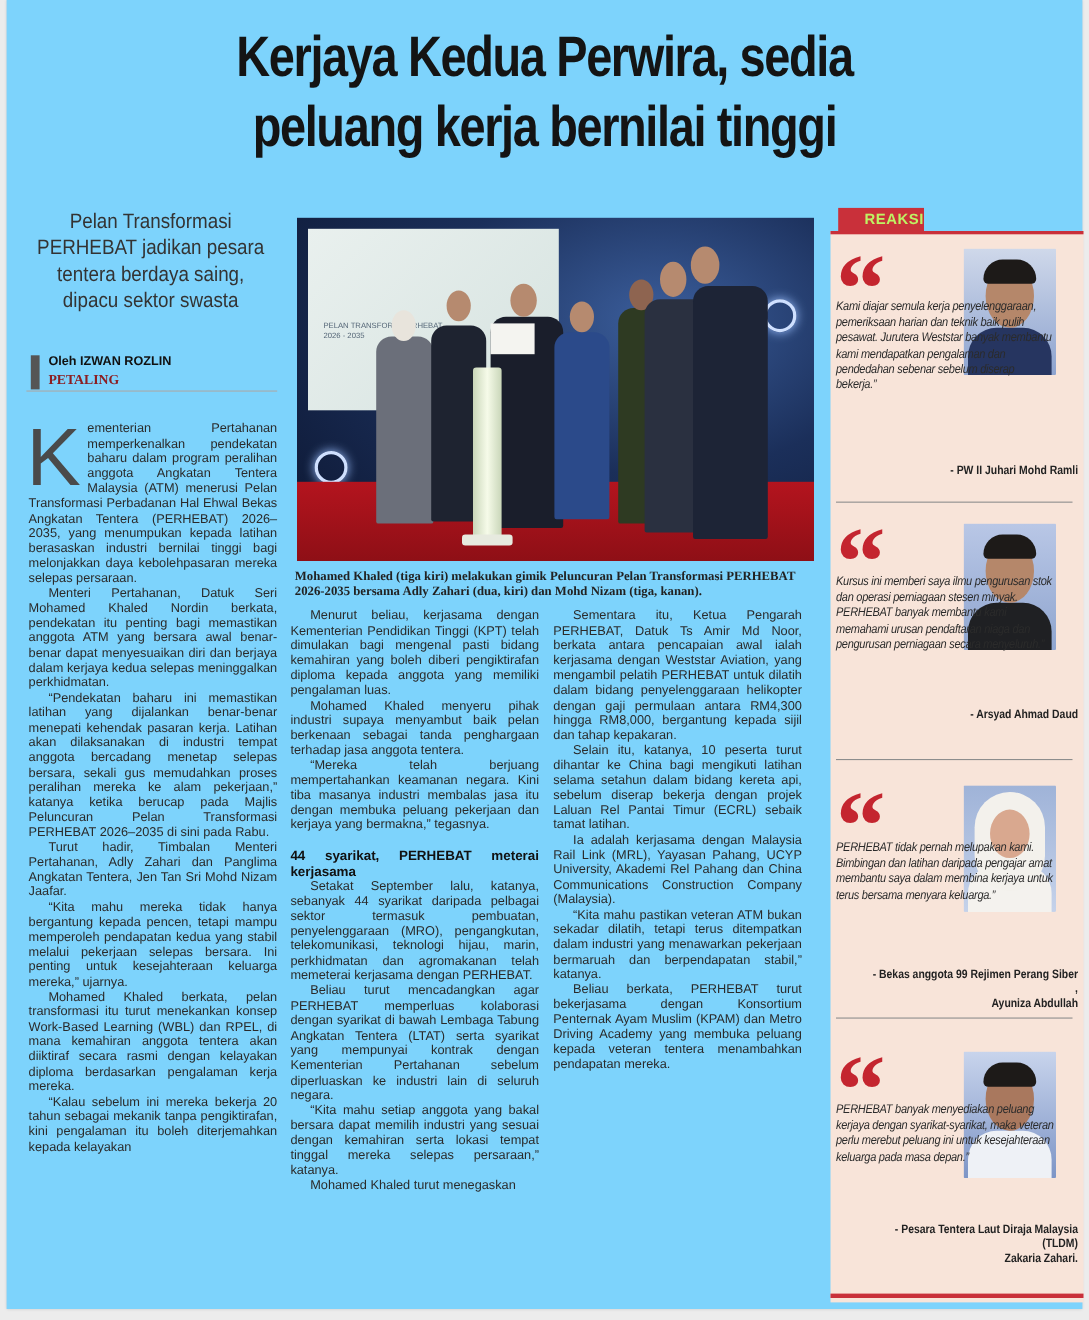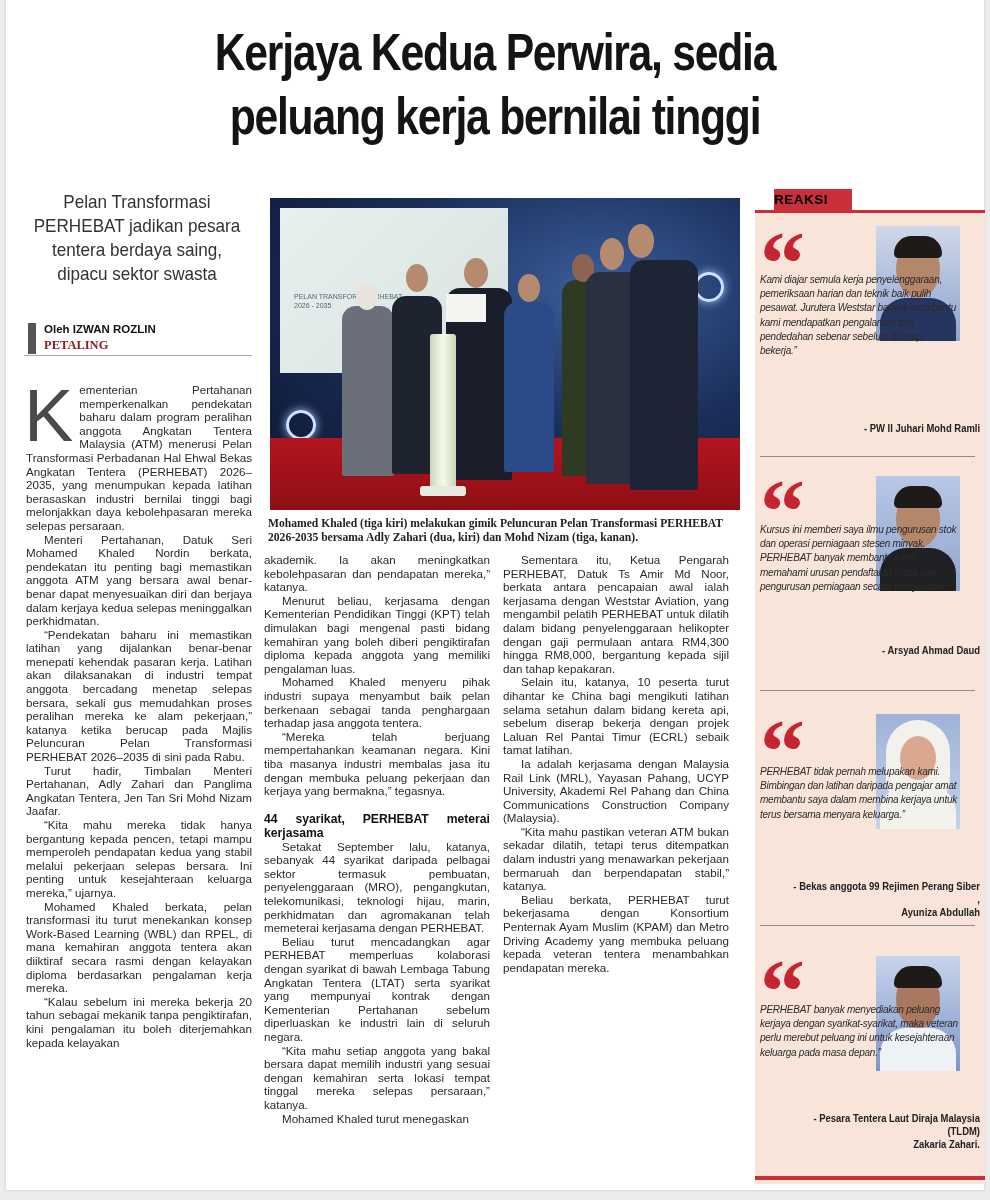--- a/index.html
+++ b/index.html
@@ -1,20 +1,20 @@
 <!DOCTYPE html>
 <html><head>
 <meta charset="utf-8">
 <style>
   * { box-sizing: border-box; margin: 0; padding: 0; }
   html, body { width: 990px; height: 1200px; overflow: hidden; }
   body { background: #ececec; font-family: "Liberation Sans", sans-serif; color: #1a1a1a; }
   .page {
     position: absolute; left: 6px; top: 0; width: 978px; height: 1190px;
-    background: #ffffff; box-shadow: 0 0 3px rgba(0,0,0,0.15);
+    background: #7dd3fc; box-shadow: 0 0 3px rgba(0,0,0,0.15);
   }
   .headline {
     position: absolute; left: 0; top: 20px; width: 978px; text-align: center;
     font-family: "Liberation Sans", sans-serif; font-weight: 700;
     font-size: 52px; line-height: 64px; letter-spacing: -1.5px; color: #141414;
     transform: scaleX(0.82); transform-origin: center top;
   }
   .standfirst {
     position: absolute; left: 16px; top: 190px; width: 230px;
     text-align: center; font-size: 19px; line-height: 24px; color: #333;
@@ -61,23 +61,22 @@
     font-family: "Liberation Serif", serif; font-size: 11.6px; font-weight: 700; line-height: 14px; color: #222;
   }
 
   .reaksi {
     position: absolute; left: 755px; top: 210px; width: 230px; height: 974px;
     background: #f8e4d9;
     border-top: 3px solid #c9303a;
   }
   .reaksi-tab {
     position: absolute; left: 762px; top: 189px; width: 78px; height: 22px;
-    background: #c9303a; color: #000000; font-weight: 700; font-size: 13.5px; text-align: left; line-height: 22px;
+    background: #c9303a; color: #bef264; font-weight: 700; font-size: 13.5px; text-align: right; line-height: 22px;
     letter-spacing: 0.5px;
-    margin-left: 12px;
   }
   .reaksi-bottom { position: absolute; left: 755px; top: 1176px; width: 230px; height: 4px; background: #c9303a; }
   .item { position: absolute; left: 760px; width: 220px; }
   .quote-mark { position: absolute; left: 0; top: 0; font-family: "Liberation Serif", serif; font-size: 90px; line-height: 80px; color: #c4252f; font-weight: 700; }
   .item-photo { position: absolute; left: 116px; width: 84px; height: 115px; border-radius: 1px; overflow: hidden; }
   .item-photo .bg { position: absolute; inset: 0; }
   .item-photo .face { position: absolute; left: 20px; top: 14px; width: 44px; height: 58px; border-radius: 50%; background: #b5876a; }
   .item-photo .hair { position: absolute; left: 18px; top: 10px; width: 48px; height: 22px; border-radius: 24px 24px 6px 6px; background: #1d1a18; }
   .item-photo .body { position: absolute; left: 4px; top: 72px; width: 76px; height: 50px; border-radius: 26px 26px 0 0; }
   .quote-text { position: absolute; left: 0; font-style: italic; font-size: 11.4px; line-height: 14.2px; color: #2b2b2b; letter-spacing: -0.3px; transform: scaleX(0.88); transform-origin: left top; }
@@ -138,21 +137,20 @@
     <div class="head" style="left:330px;top:40px;width:24px;height:32px;"></div>
     <div class="person" style="left:360px;top:62px;width:68px;height:230px;background:#1d2436;"></div>
     <div class="head" style="left:358px;top:26px;width:26px;height:34px;"></div>
     <div class="podium"></div>
     <div class="podium-base"></div>
   </div>
 
   <div class="caption">Mohamed Khaled  (tiga kiri) melakukan gimik Peluncuran Pelan Transformasi PERHEBAT 2026-2035 bersama Adly Zahari (dua, kiri) dan Mohd Nizam (tiga, kanan).</div>
 
   <div class="col col2">
-    <p class="noind">akademik. Ia akan meningkatkan kebolehpasaran dan pendapatan mereka,” katanya.</p>
     <p>Menurut beliau, kerjasama dengan Kementerian Pendidikan Tinggi (KPT) telah dimulakan bagi mengenal pasti bidang kemahiran yang boleh diberi pengiktirafan diploma kepada anggota yang memiliki pengalaman luas.</p>
     <p>Mohamed Khaled menyeru pihak industri supaya menyambut baik pelan berkenaan sebagai tanda penghargaan terhadap jasa anggota tentera.</p>
     <p>“Mereka telah berjuang mempertahankan keamanan negara. Kini tiba masanya industri membalas jasa itu dengan membuka peluang pekerjaan dan kerjaya yang bermakna,” tegasnya.</p>
     <h3>44 syarikat, PERHEBAT meterai kerjasama</h3>
     <p>Setakat September lalu, katanya, sebanyak 44 syarikat daripada pelbagai sektor termasuk pembuatan, penyelenggaraan (MRO), pengangkutan, telekomunikasi, teknologi hijau, marin, perkhidmatan dan agromakanan telah memeterai kerjasama dengan PERHEBAT.</p>
     <p>Beliau turut mencadangkan agar PERHEBAT memperluas kolaborasi dengan syarikat di bawah Lembaga Tabung Angkatan Tentera (LTAT) serta syarikat yang mempunyai kontrak dengan Kementerian Pertahanan sebelum diperluaskan ke industri lain di seluruh negara.</p>
     <p>“Kita mahu setiap anggota yang bakal bersara dapat memilih industri yang sesuai dengan kemahiran serta lokasi tempat tinggal mereka selepas persaraan,” katanya.</p>
     <p>Mohamed Khaled turut menegaskan</p>
   </div>
 

